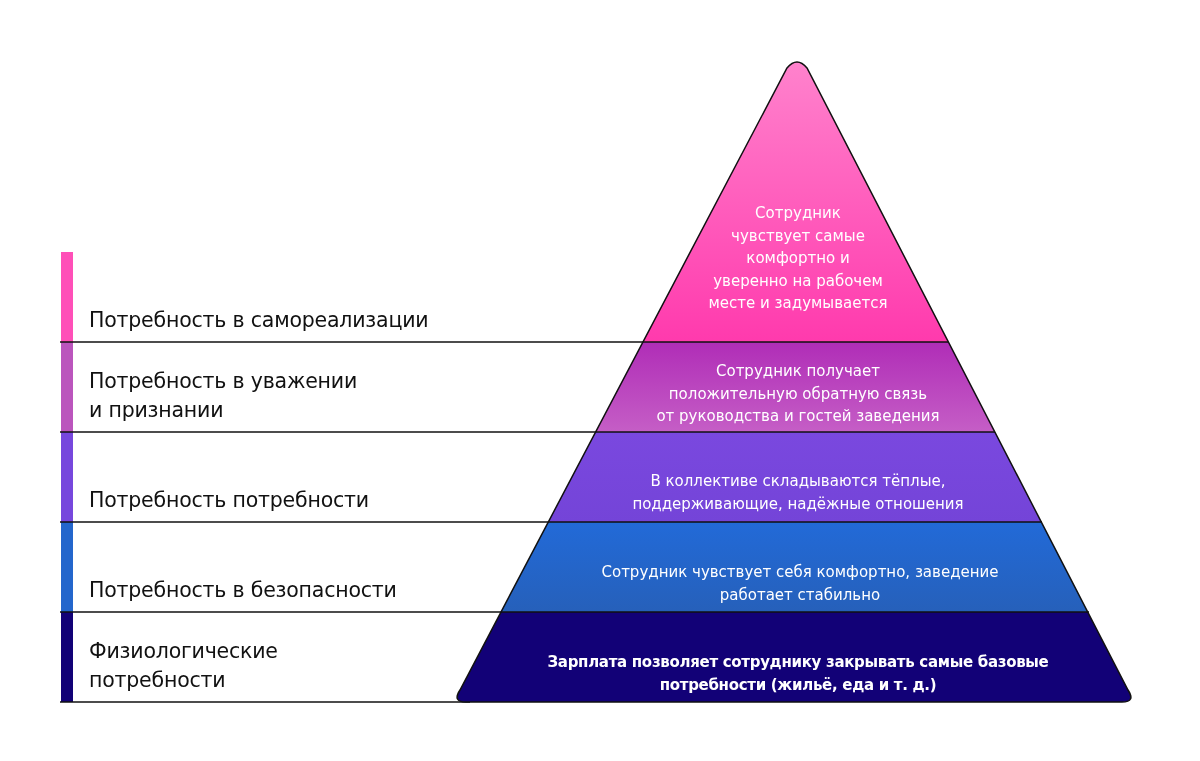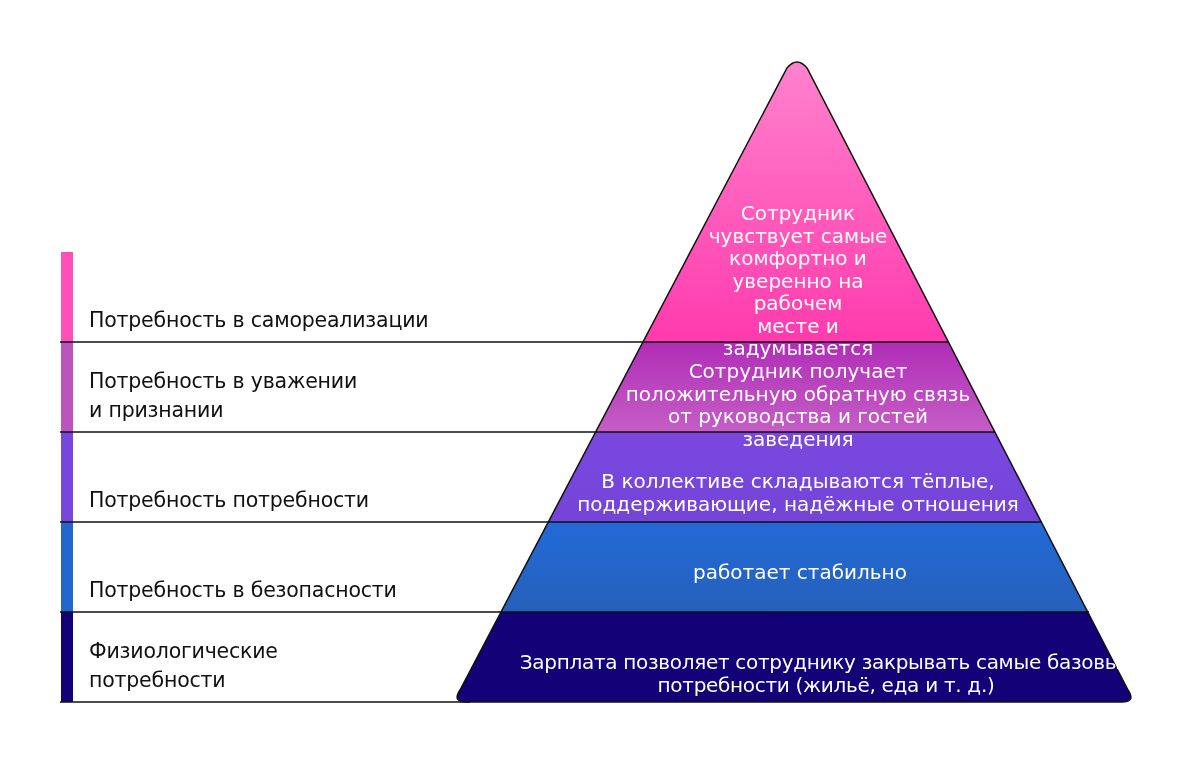--- a/index.html
+++ b/index.html
@@ -6,21 +6,21 @@
     body { width: 1200px; height: 761px; position: relative; overflow: hidden; font-family: "DejaVu Sans", sans-serif; }
     .stage { position: absolute; left: 0; top: 0; width: 1200px; height: 761px; }
     svg.pyr { position: absolute; left: 0; top: 0; }
     .level-label {
       position: absolute; left: 89px; width: 430px;
       font-family: "DejaVu Sans", sans-serif; font-weight: normal; font-size: 20.5px;
       line-height: 29px; color: #111111; letter-spacing: -0.2px;
     }
     .desc {
       position: absolute; color: #ffffff; text-align: center;
-      font-family: "DejaVu Sans", sans-serif; font-size: 20px; line-height: 22.5px;
+      font-family: "DejaVu Sans", sans-serif; font-size: 15px; line-height: 22.5px;
     }
     .bar { position: absolute; left: 61px; width: 12px; }
   </style>
 </head>
 <body>
 
 <div class="stage">
 
   <div class="bar" style="top:252px;height:90px;background:#FF4FB8;"></div>
   <div class="bar" style="top:342px;height:90px;background:#BB55BD;"></div>
@@ -103,19 +103,20 @@
   <div class="desc" style="left:620px;width:356px;top:360px;">
     <div>Сотрудник получает</div>
     <div>положительную обратную связь</div>
     <div>от руководства и гостей заведения</div>
   </div>
   <div class="desc" style="left:568px;width:460px;top:470px;">
     <div>В коллективе складываются тёплые,</div>
     <div>поддерживающие, надёжные отношения</div>
   </div>
   <div class="desc" style="left:520px;width:560px;top:561px;">
+    <div>Сотрудник чувствует себя комфортно, заведение</div>
     <div>работает стабильно</div>
   </div>
-  <div class="desc" style="left:498px;width:656px;top:651px;letter-spacing:-0.3px;">
+  <div class="desc" style="left:470px;width:656px;top:651px;letter-spacing:-0.3px;font-weight:bold;">
     <div>Зарплата позволяет сотруднику закрывать самые базовые</div>
     <div>потребности (жильё, еда и т. д.)</div>
   </div>
 </div>
 
 </body></html>

